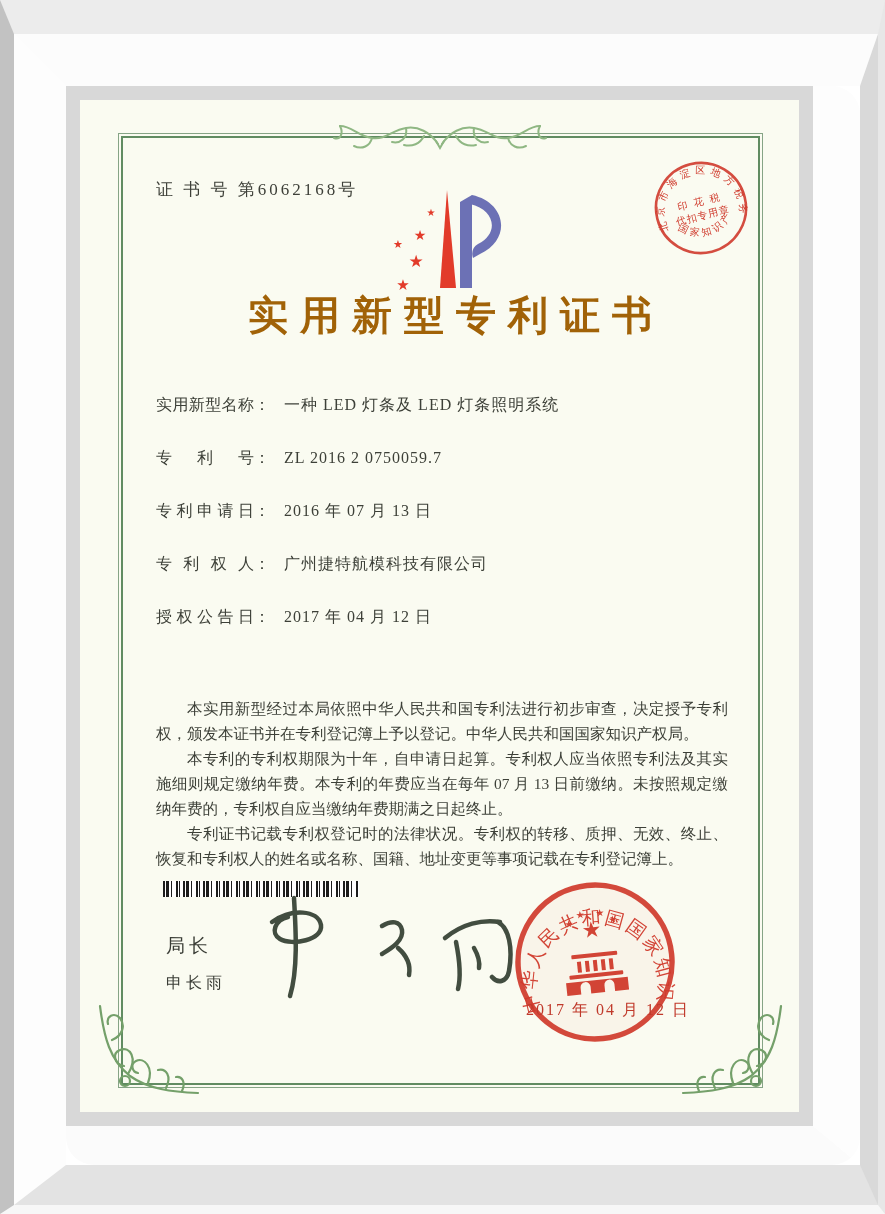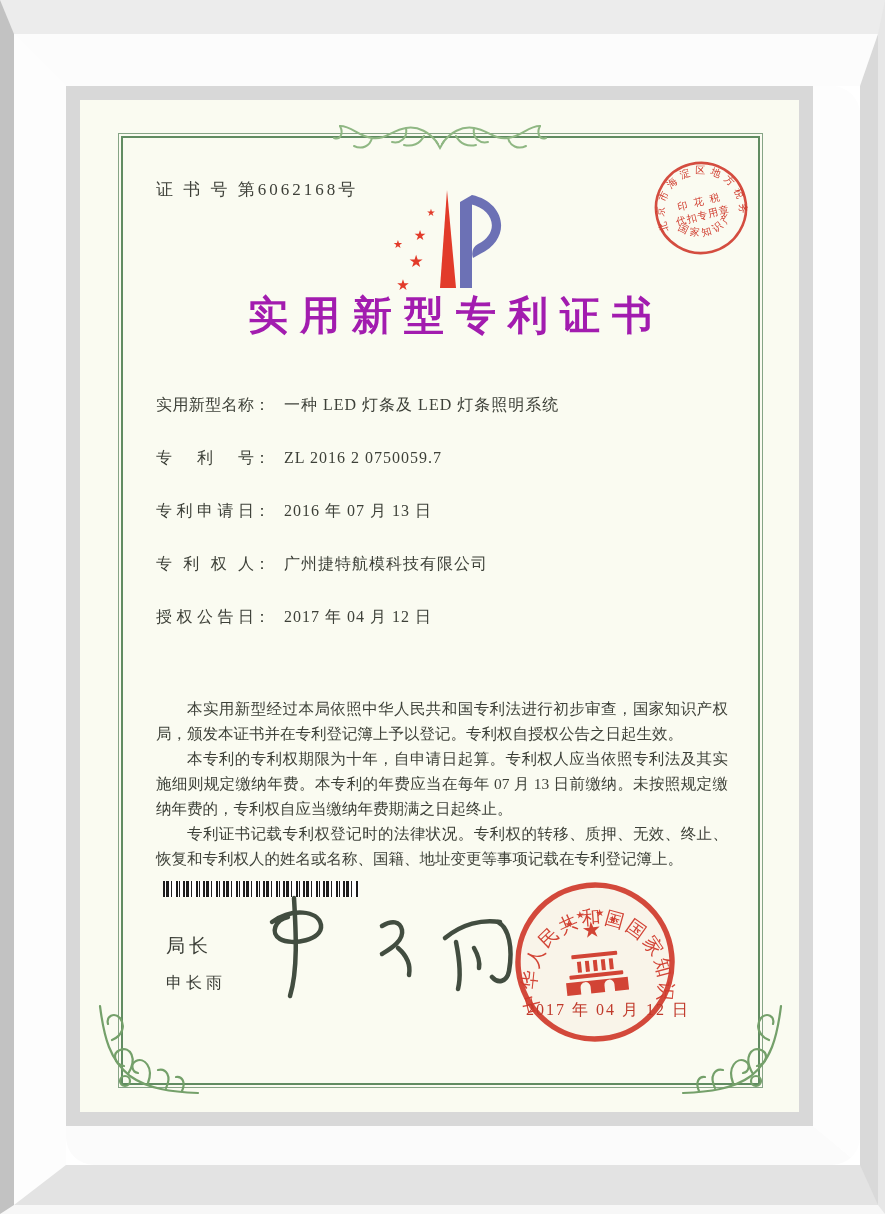--- a/index.html
+++ b/index.html
@@ -34,21 +34,21 @@
   .orn-bl{left:14px;bottom:14px;}
   .orn-br{right:12px;bottom:14px;transform:scale(-1,1);}
   .cert-no{
     position:absolute;left:76px;top:78px;
     font-size:17px;letter-spacing:3px;color:#3e4039;
   }
   .logo{position:absolute;left:305px;top:80px;}
   .title{
     position:absolute;left:0;right:0;top:188px;margin:0;
     text-align:center;font-size:40px;font-weight:600;
-    letter-spacing:12px;text-indent:12px;color:#a21caf;padding-left:21px;
+    letter-spacing:12px;text-indent:12px;color:#a16207;padding-left:21px;
   }
   .fields{position:absolute;left:76px;top:293px;font-size:16px;}
   .field-row{height:24px;line-height:24px;margin-bottom:29px;white-space:nowrap;}
   .flabel{display:inline-block;width:98px;text-align:justify;text-align-last:justify;vertical-align:top;}
   .fcolon{display:inline-block;vertical-align:top;}
   .fvalue{display:inline-block;margin-left:14px;letter-spacing:1px;vertical-align:top;}
   .bodytext{
     position:absolute;left:76px;top:596px;width:572px;
     font-size:15.5px;line-height:25px;text-align:justify;
   }
@@ -173,21 +173,21 @@
         </div>
         <div class="field-row">
           <span class="flabel">专利权人</span><span class="fcolon">：</span><span class="fvalue">广州捷特航模科技有限公司</span>
         </div>
         <div class="field-row">
           <span class="flabel">授权公告日</span><span class="fcolon">：</span><span class="fvalue">2017 年 04 月 12 日</span>
         </div>
       </div>
 
       <div class="bodytext">
-        <p>本实用新型经过本局依照中华人民共和国专利法进行初步审查，国家知识产权局，颁发本证书并在专利登记簿上予以登记。专利权自授权公告之日起生效。</p>
+        <p>本实用新型经过本局依照中华人民共和国专利法进行初步审查，决定授予专利权，颁发本证书并在专利登记簿上予以登记。中华人民共和国国家知识产权局。</p>
         <p>本专利的专利权期限为十年，自申请日起算。专利权人应当依照专利法及其实施细则规定缴纳年费。本专利的年费应当在每年 07 月 13 日前缴纳。未按照规定缴纳年费的，专利权自应当缴纳年费期满之日起终止。</p>
         <p>专利证书记载专利权登记时的法律状况。专利权的转移、质押、无效、终止、恢复和专利权人的姓名或名称、国籍、地址变更等事项记载在专利登记簿上。</p>
       </div>
 
       <div class="barcode"></div>
 
       <div class="sig-title">局长</div>
       <div class="sig-name">申长雨</div>
 
       <svg class="sig-hand" width="320" height="118" viewBox="0 0 320 118">

